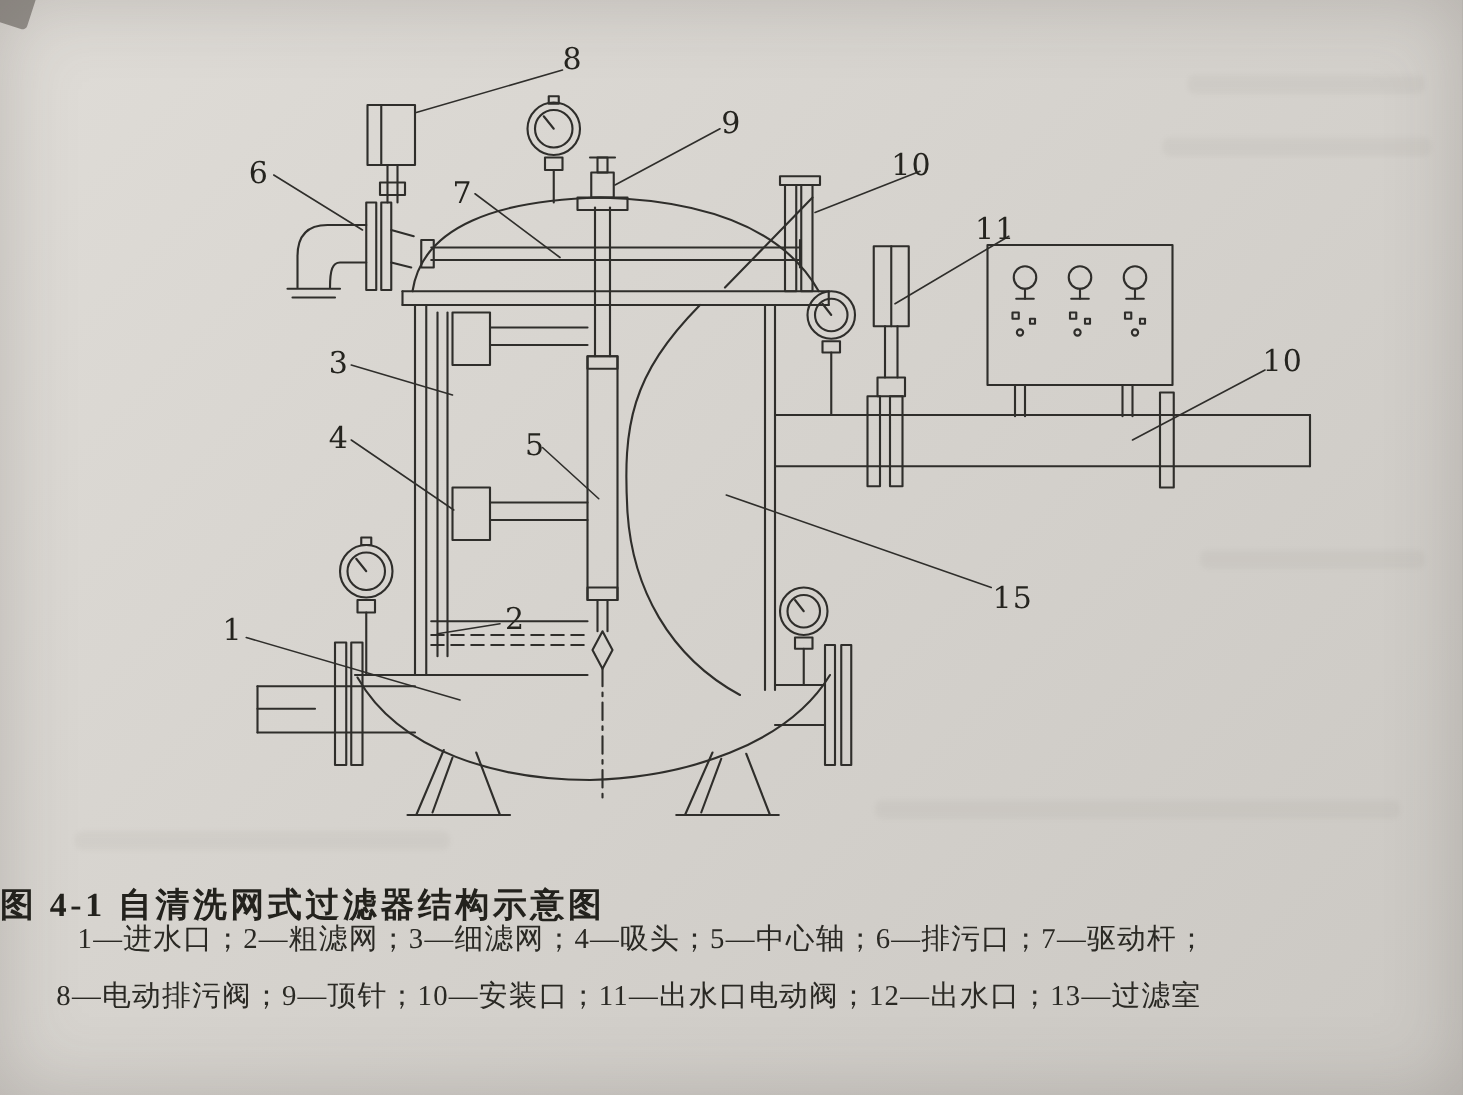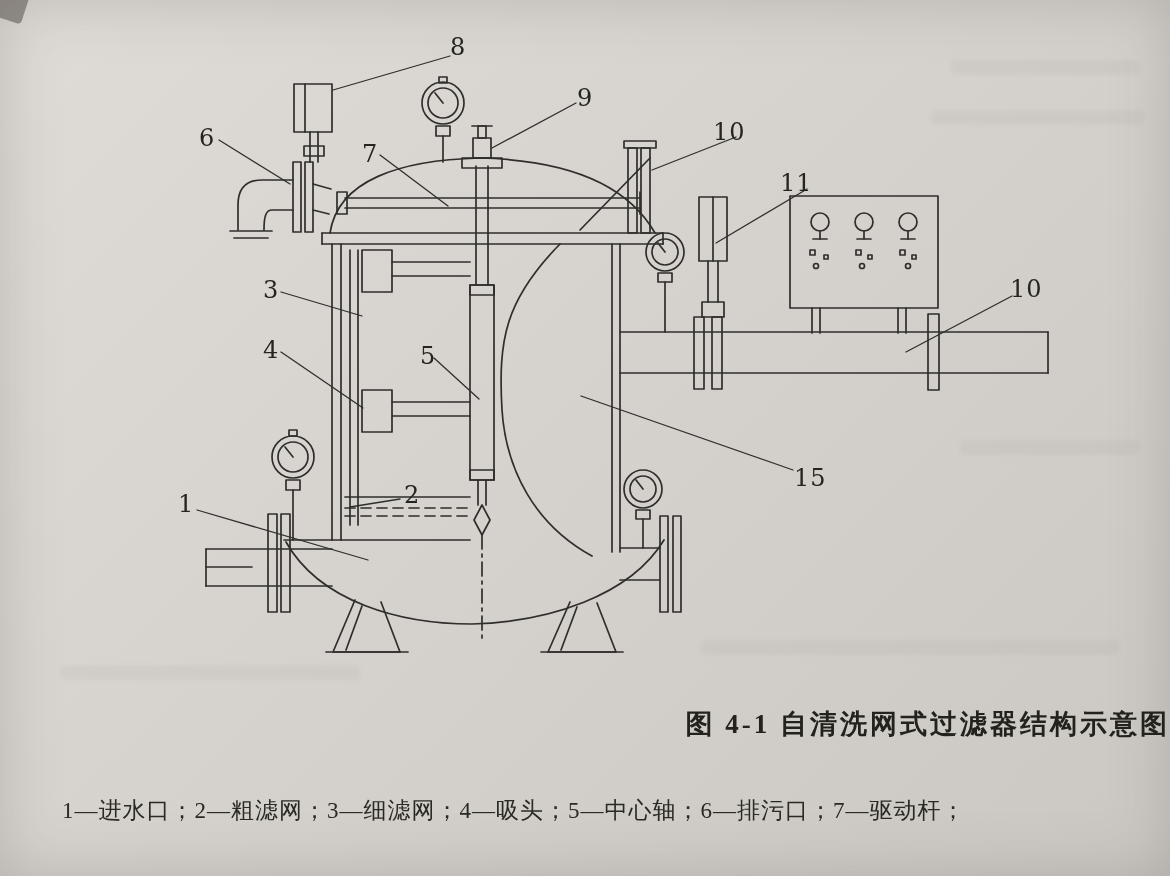--- a/index.html
+++ b/index.html
@@ -23,26 +23,26 @@
   .stroke{stroke:#2f2e2b;fill:none;stroke-width:1.7;stroke-linecap:round;stroke-linejoin:round;}
   .thin{stroke-width:1.3;}
   .callout{
     position:absolute;
     font-size:24px;color:#25241f;
     font-family:"DejaVu Serif","Liberation Serif",serif;
     letter-spacing:1px;
   }
   .caption{
     position:absolute;left:0;top:706px;width:1170px;
-    text-align:right;
+    text-align:left;
     font-size:27px;font-weight:600;color:#23221d;
     letter-spacing:3px;
   }
   .legend{
-    position:absolute;left:0;top:788px;width:1170px;
+    position:absolute;left:0;top:728px;width:1170px;
     font-size:23px;color:#2a2924;line-height:46px;
     letter-spacing:1px;
   }
   .legend-line1{margin-left:62px;}
   .legend-line2{margin-left:45px;}
   .ghost{
     position:absolute;height:15px;background:#817d75;opacity:.07;
     filter:blur(2px);border-radius:6px;pointer-events:none;
   }
 </style>
@@ -271,15 +271,16 @@
   <span class="callout" style="left:577px;top:84px;">9</span>
   <span class="callout" style="left:713px;top:118px;">10</span>
   <span class="callout" style="left:780px;top:169px;">11</span>
   <span class="callout" style="left:1010px;top:275px;">10</span>
   <span class="callout" style="left:794px;top:464px;">15</span>
 
   <div class="caption">图 4-1  自清洗网式过滤器结构示意图</div>
 
   <div class="legend">
     <div class="legend-line1">1—进水口；2—粗滤网；3—细滤网；4—吸头；5—中心轴；6—排污口；7—驱动杆；</div>
+    <div class="legend-line2">8—电动排污阀；9—顶针；10—安装口；11—出水口电动阀；12—出水口；13—过滤室</div>
   </div>
 
 </div>
 
 </body></html>

